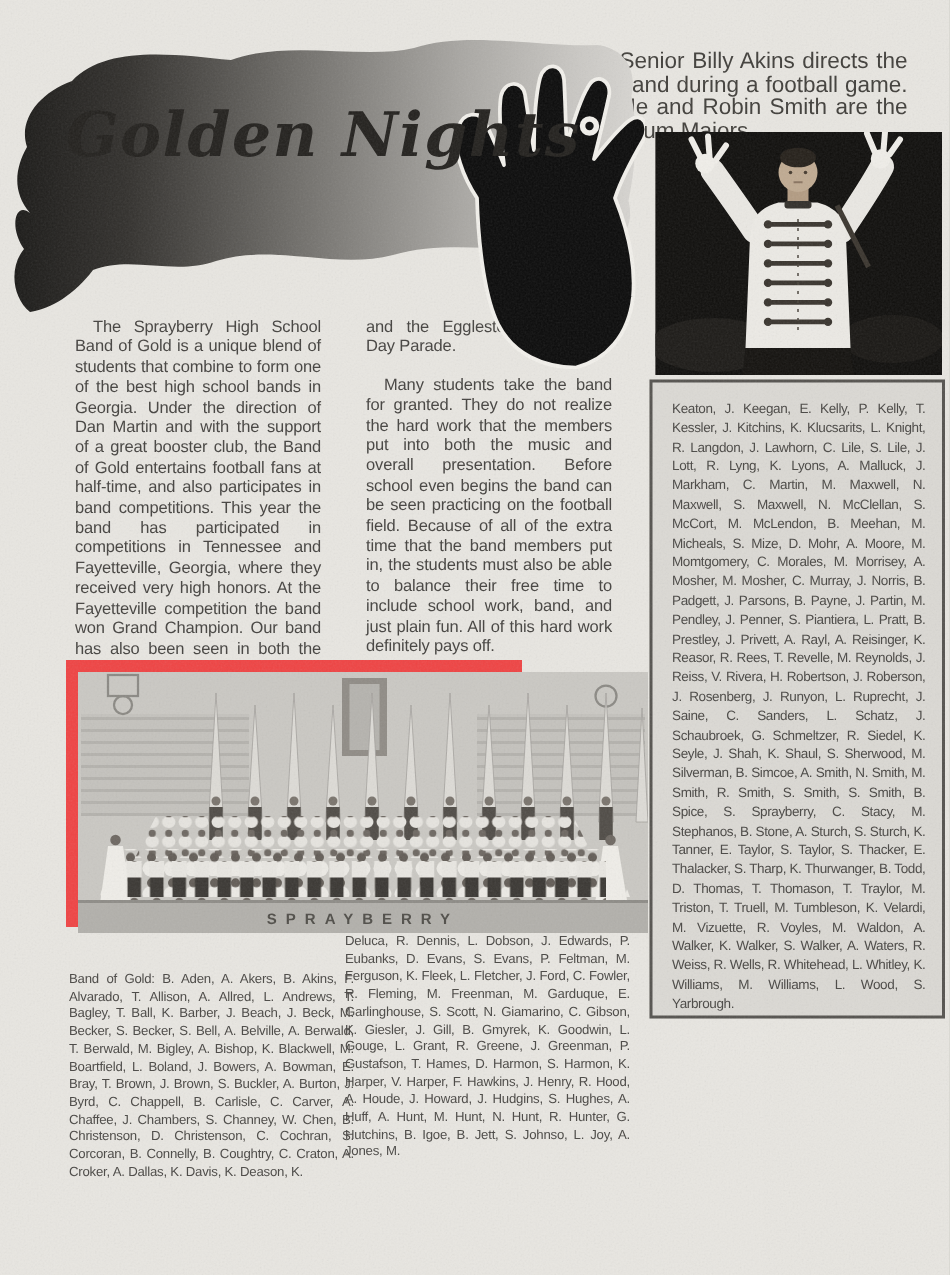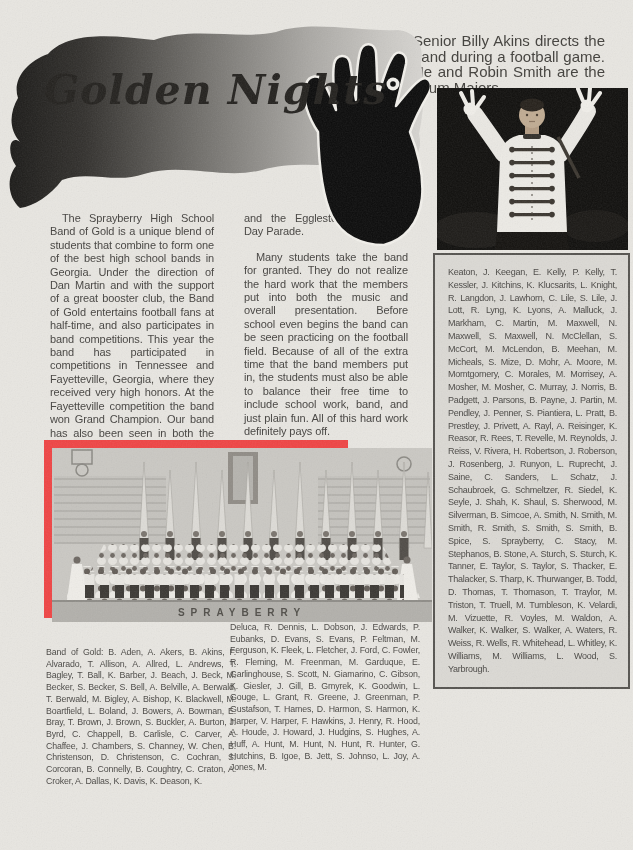--- a/index.html
+++ b/index.html
@@ -27,21 +27,21 @@
   .col1{left:38px;top:200px;}
   .col2{left:232px;top:200px;}
   .indent{text-indent:12px;}
   .col p{margin:12px;}
   
   .topcap{left:413px;top:33px;width:192px;font-size:15px;line-height:15.5px;text-align:justify;color:#413f3b;}
   .dmphoto{left:437px;top:88px;width:191px;height:162px;background:#100f0d;}
   .rosterbox{
     left:433px;top:253px;width:197px;box-sizing:border-box;
     border:2px solid #55534f;background:#dbd9d4;
-    padding:11px 11px 11px 13px;
+    padding:11px 11px 1px 13px;
     font-size:9px;line-height:12.8px;letter-spacing:-0.25px;
     text-align:justify;color:#4a4845;
   }
   
   .bandframe{left:44px;top:440px;width:304px;height:178px;box-sizing:border-box;border:8px solid #ef4444;background:#c7c5c0;}
   
   .bcap{width:190px;font-size:8.8px;line-height:11.7px;letter-spacing:-0.15px;text-align:justify;color:#4a4845;}
   .bcap1{left:46px;top:622px;margin-top:25px;}
   .bcap2{left:230px;top:622px;}
   

